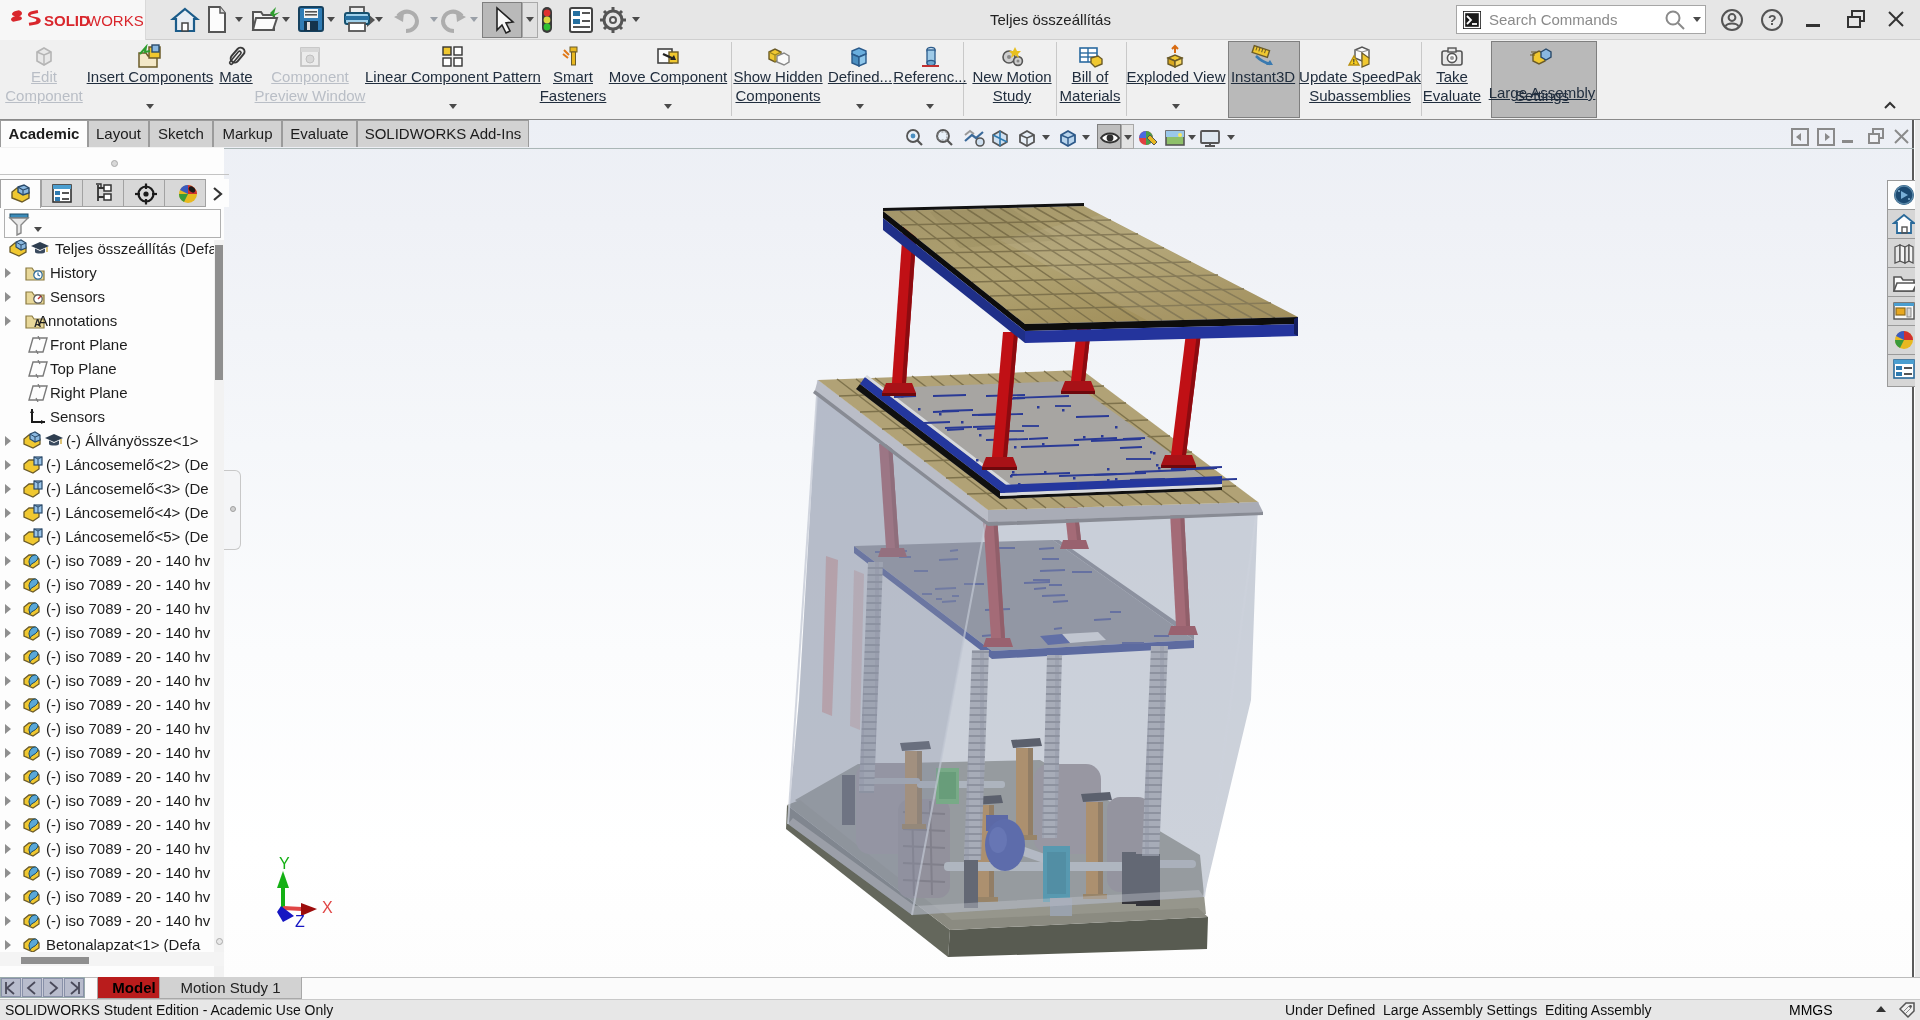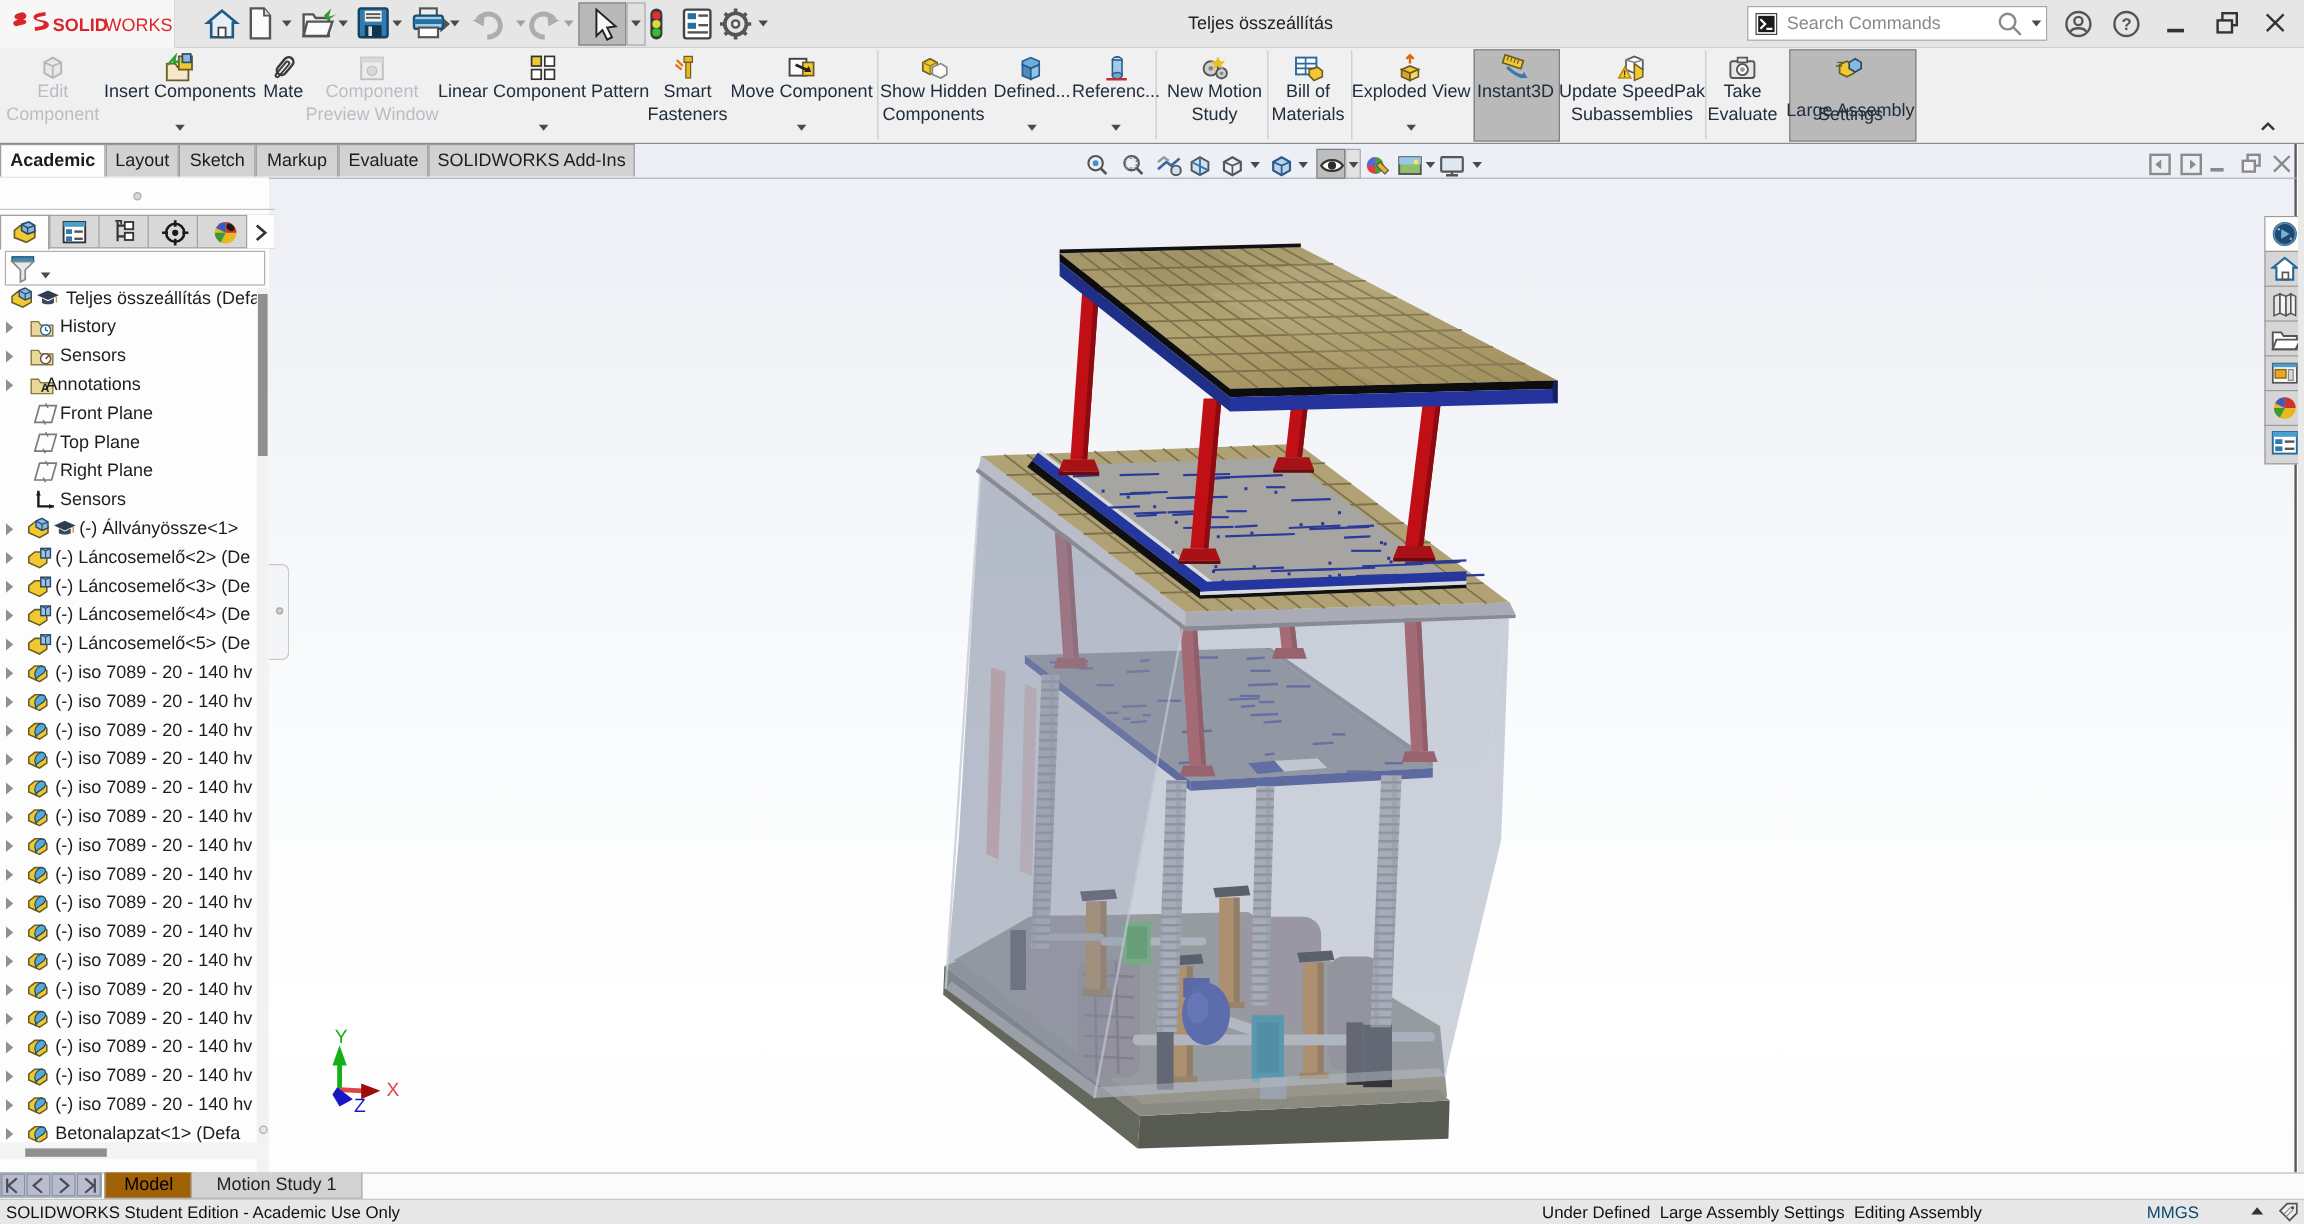--- a/index.html
+++ b/index.html
@@ -1,21 +1,21 @@
 <!DOCTYPE html>
 <html><head><meta charset="utf-8">
 <style>
 * { margin:0; padding:0; box-sizing:border-box; }
 html,body { width:1920px; height:1020px; overflow:hidden;
   font-family:"Liberation Sans", sans-serif; background:#fff; }
 .abs { position:absolute; }
 #titlebar { position:absolute; left:0; top:0; width:1920px; height:40px; background:#e6e6e6; border-bottom:1px solid #cfcfcf;}
 #logoarea { position:absolute; left:0; top:0; width:146px; height:40px; background:#f7f7f7; border-right:1px solid #d9d9d9;}
 #ribbon { position:absolute; left:0; top:40px; width:1920px; height:80px; background:#f0f0f0; border-bottom:1px solid #8a8a8a;}
-.rlbl { position:absolute; font-size:15px; color:#212e3e; text-align:right; white-space:nowrap; transform:translateX(-50%); }
+.rlbl { position:absolute; font-size:15px; color:#212e3e; text-align:right; white-space:nowrap; transform:translateX(-50%);text-decoration:underline; }
 .rgray { color:#b9bec6; }
 .rsep { position:absolute; top:42px; height:74px; width:1px; background:#c9c9c9; }
 .rpress { position:absolute; top:41px; height:77px; background:#b9b9b9; border:1px solid #7f7f7f; }
 .caret { position:absolute; width:0; height:0; border-left:4px solid transparent; border-right:4px solid transparent; border-top:5px solid #4a4a4a; transform:translateX(-50%);}
 .caretg { border-top-color:#9aa0a8; }
 #tabrow { position:absolute; left:0; top:120px; width:1920px; height:28px; }
 .tab { position:absolute; top:120px; height:27px; background:#d2d2d2; border:1px solid #9b9b9b; border-bottom:none; font-size:15px; color:#1c1c1c; text-align:center; padding-top:4px; }
 #viewport { position:absolute; left:224px; top:120px; width:1690px; height:858px;
   background:linear-gradient(180deg,#ecEFf5 0%, #eff1f6 12%, #f5f7fa 38%, #fbfcfd 62%, #ffffff 85%, #fdfdfd 100%); border-right:2px solid #5a5a5a;}
 #treepanel { position:absolute; left:0; top:148px; width:224px; height:829px; background:#fdfdfd; }
@@ -1024,23 +1024,23 @@
     <path d="M13 4 L6 10 L13 16" fill="none" stroke="#4a4a5a" stroke-width="1.8"></path>
   </svg>
 <div class="abs" style="left:43px;top:978px;width:20px;height:19px;background:#b8bccc;border:1px solid #8890a8"></div>
 <svg class="abs" style="left:43px;top:978px" width="20" height="19" viewBox="0 0 20 19">
     <path d="M7 4 L14 10 L7 16" fill="none" stroke="#4a4a5a" stroke-width="1.8"></path>
   </svg>
 <div class="abs" style="left:64px;top:978px;width:20px;height:19px;background:#b8bccc;border:1px solid #8890a8"></div>
 <svg class="abs" style="left:64px;top:978px" width="20" height="19" viewBox="0 0 20 19">
     <path d="M7 4 L14 10 L7 16 M15 4 L15 16" fill="none" stroke="#4a4a5a" stroke-width="1.8"></path>
   </svg>
-<div class="btab" style="left:87px;width:74px;background:#a16207;border:1px solid #a8a8a8;border-top:none;font-weight:normal">Model</div>
+<div class="btab" style="left:97px;width:74px;background:#b91c1c;border:1px solid #a8a8a8;border-top:none;font-weight:bold">Model</div>
 <div class="btab" style="left:159px;width:143px;background:#d2d2d2;border:1px solid #a8a8a8;border-top:none;color:#222">Motion Study 1</div>
 <div id="statusbar"></div>
 <div class="abs" style="left:5px;top:1002px;font-size:14px;color:#111">SOLIDWORKS Student Edition - Academic Use Only</div>
 <div class="abs" style="left:1285px;top:1002px;font-size:14px;color:#111">Under Defined&nbsp;&nbsp;Large Assembly Settings&nbsp;&nbsp;Editing Assembly</div>
-<div class="abs" style="left:1789px;top:1002px;font-size:14px;color:#0c4a6e">MMGS</div>
+<div class="abs" style="left:1789px;top:1002px;font-size:14px;color:#000000">MMGS</div>
 <div class="abs" style="left:1876px;top:1006px;width:0;height:0;border-left:5px solid transparent;border-right:5px solid transparent;border-bottom:6px solid #333"></div>
 <svg class="abs" style="left:1898px;top:1001px" width="19" height="18" viewBox="0 0 19 18">
     <path d="M2 8 L8 2 L16 2 L16 10 L10 16 Z" fill="#f0f0f0" stroke="#555" stroke-width="1.5"></path>
     <circle cx="12.5" cy="5.5" r="1.4" fill="#555"></circle>
     <path d="M5 11 L11 5 M7 13 L13 7" stroke="#888" stroke-width="1"></path>
   </svg>
 </body></html>

